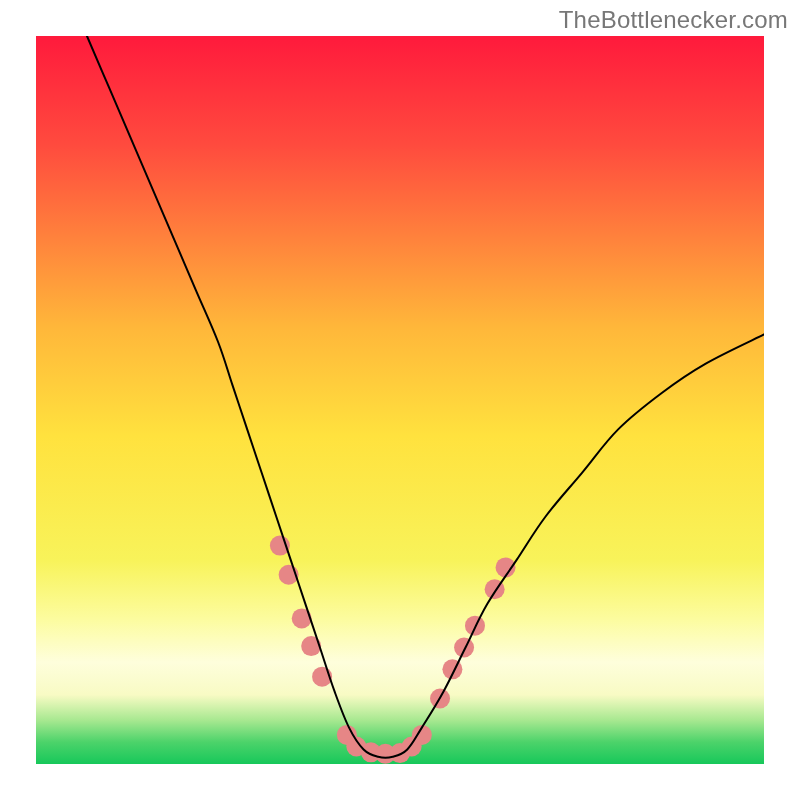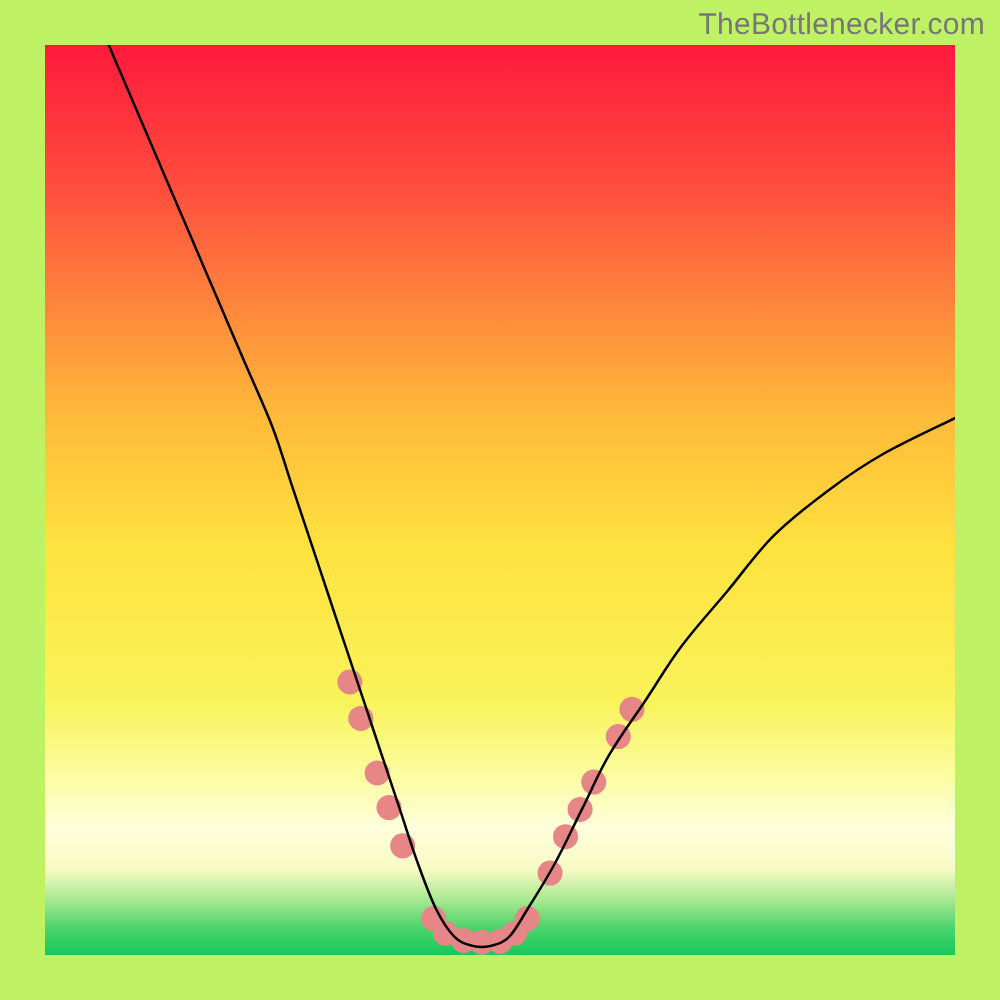--- a/index.html
+++ b/index.html
@@ -10,21 +10,21 @@
     overflow: hidden;
     background: #000;
     font-family: Arial, Helvetica, sans-serif;
   }
   .frame {
     position: absolute;
     left: 0;
     top: 0;
     width: 800px;
     height: 800px;
-    background: #bef264;
+    background: #ffffff;
   }
   .plot-area {
     position: absolute;
     left: 36px;
     top: 36px;
     width: 728px;
     height: 728px;
     overflow: hidden;
   }
   .watermark {

